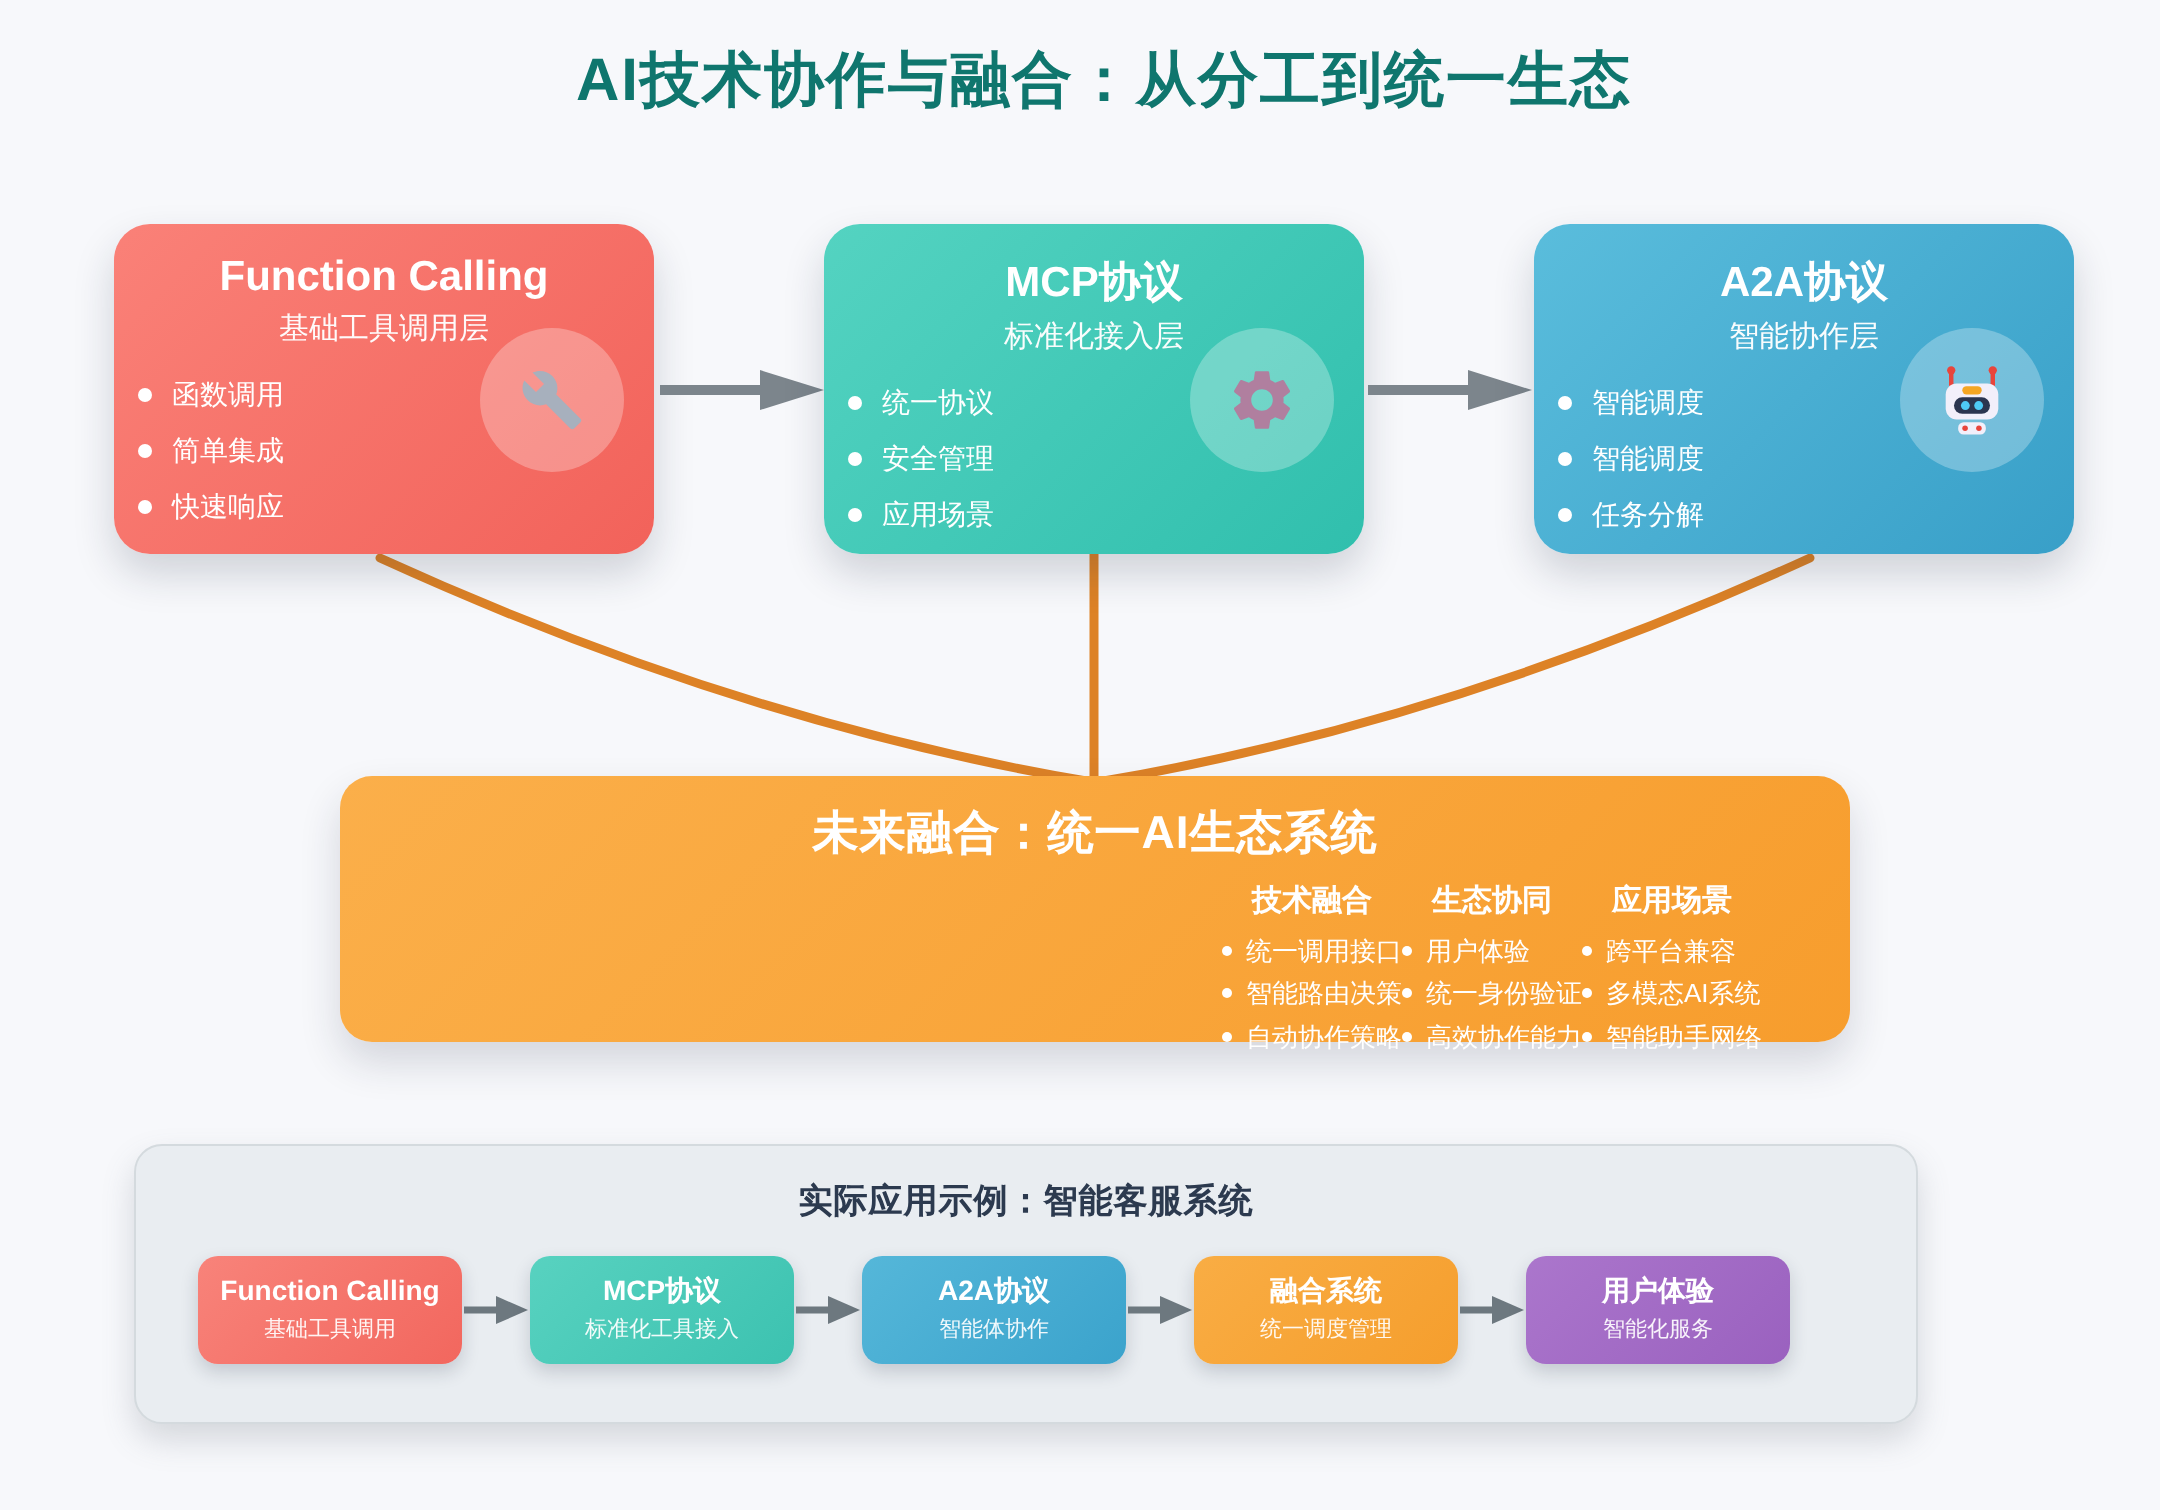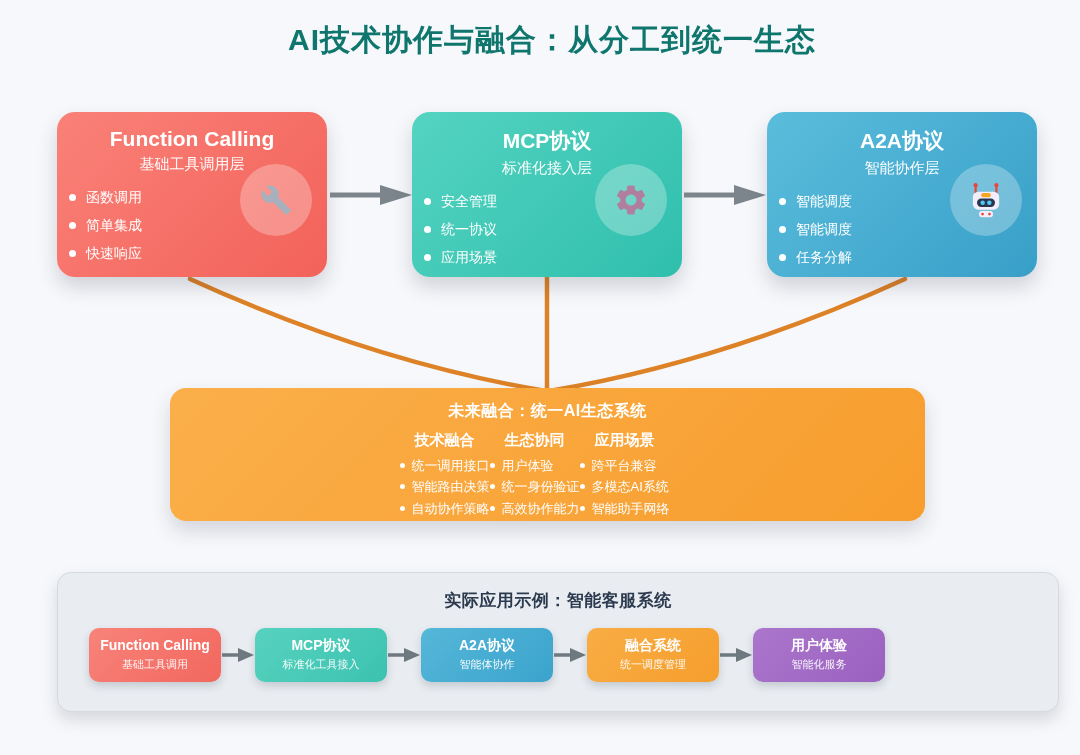--- a/index.html
+++ b/index.html
@@ -55,36 +55,36 @@
   .flow-arrow line    { stroke: #7c858c; stroke-width: 5; }
   .flow-arrow polygon { fill: #7c858c; }
 
   
   .fusion-panel {
     position: absolute; left: 170px; top: 388px; width: 755px; height: 133px;
     border-radius: 16px; color: #ffffff;
     background: linear-gradient(135deg, #fbaf4a 0%, #f79d2d 100%);
     box-shadow: 0 10px 20px rgba(30, 40, 60, 0.16);
   }
-  .fusion-title { text-align: center; margin-top: 13px; font-size: 16px; font-weight: 700; letter-spacing: 0.5px; }
-  .fusion-cols { display: flex; justify-content: center; padding: 9px 66px 0 40px; }
+  .fusion-title { text-align: center; margin-top: 13px; font-size: 23px; font-weight: 700; letter-spacing: 0.5px; }
+  .fusion-cols { display: flex; justify-content: flex-end; padding: 9px 44px 0 40px; }
   .fusion-col { text-align: center; }
   .fusion-col-heading { font-size: 15px; font-weight: 700; margin-bottom: 5px; }
   .fusion-col ul { list-style: none; display: inline-block; text-align: left; }
   .fusion-col li {
     position: relative; padding-left: 12px; font-size: 13px; line-height: 1.65;
   }
   .fusion-col li::before {
     content: ""; position: absolute; left: 0; top: 8px;
     width: 5px; height: 5px; border-radius: 50%; background: #ffffff;
   }
 
   
   .example-panel {
-    position: absolute; left: 57px; top: 572px; width: 1002px; height: 140px;
+    position: absolute; left: 67px; top: 572px; width: 892px; height: 140px;
     border-radius: 14px; background: #e9edf1; border: 1px solid #d4dade;
     box-shadow: 0 8px 16px rgba(90, 100, 115, 0.22);
   }
   .example-title {
     text-align: center; margin-top: 16px; font-size: 17px; font-weight: 700;
     color: #2c3a4f; letter-spacing: 0.5px;
   }
   .steps {
     position: absolute; left: 31px; top: 55px; height: 54px;
     display: flex; align-items: center;
@@ -135,22 +135,22 @@
 
   <svg class="flow-arrow a1" viewBox="0 0 86 24">
     <line x1="2" y1="12" x2="55" y2="12"></line>
     <polygon points="52,2 84,12 52,22"></polygon>
   </svg>
 
   <section class="layer-card card-teal">
     <div class="layer-title">MCP协议</div>
     <div class="layer-sub">标准化接入层</div>
     <ul class="layer-list">
+      <li>统一协议</li>
       <li>安全管理</li>
-      <li>统一协议</li>
       <li>应用场景</li>
     </ul>
     <div class="icon-circle">
       <svg width="36" height="36" viewBox="0 0 24 24">
         <path fill="#b07f9f" d="M19.14 12.94c.04-.3.06-.61.06-.94 0-.32-.02-.64-.07-.94l2.03-1.58c.18-.14.23-.41.12-.61l-1.92-3.32c-.12-.22-.37-.29-.59-.22l-2.39.96c-.5-.38-1.03-.7-1.62-.94l-.36-2.54c-.04-.24-.24-.41-.48-.41h-3.84c-.24 0-.43.17-.47.41l-.36 2.54c-.59.24-1.13.57-1.62.94l-2.39-.96c-.22-.08-.47 0-.59.22L2.74 8.87c-.12.21-.08.47.12.61l2.03 1.58c-.05.3-.09.63-.09.94s.02.64.07.94l-2.03 1.58c-.18.14-.23.41-.12.61l1.92 3.32c.12.22.37.29.59.22l2.39-.96c.5.38 1.03.7 1.62.94l.36 2.54c.05.24.24.41.48.41h3.84c.24 0 .44-.17.47-.41l.36-2.54c.59-.24 1.13-.56 1.62-.94l2.39.96c.22.08.47 0 .59-.22l1.92-3.32c.12-.22.07-.47-.12-.61l-2.01-1.58zM12 15.6c-1.98 0-3.6-1.62-3.6-3.6s1.62-3.6 3.6-3.6 3.6 1.62 3.6 3.6-1.62 3.6-3.6 3.6z"></path>
       </svg>
     </div>
   </section>
 
   <svg class="flow-arrow a2" viewBox="0 0 86 24">

